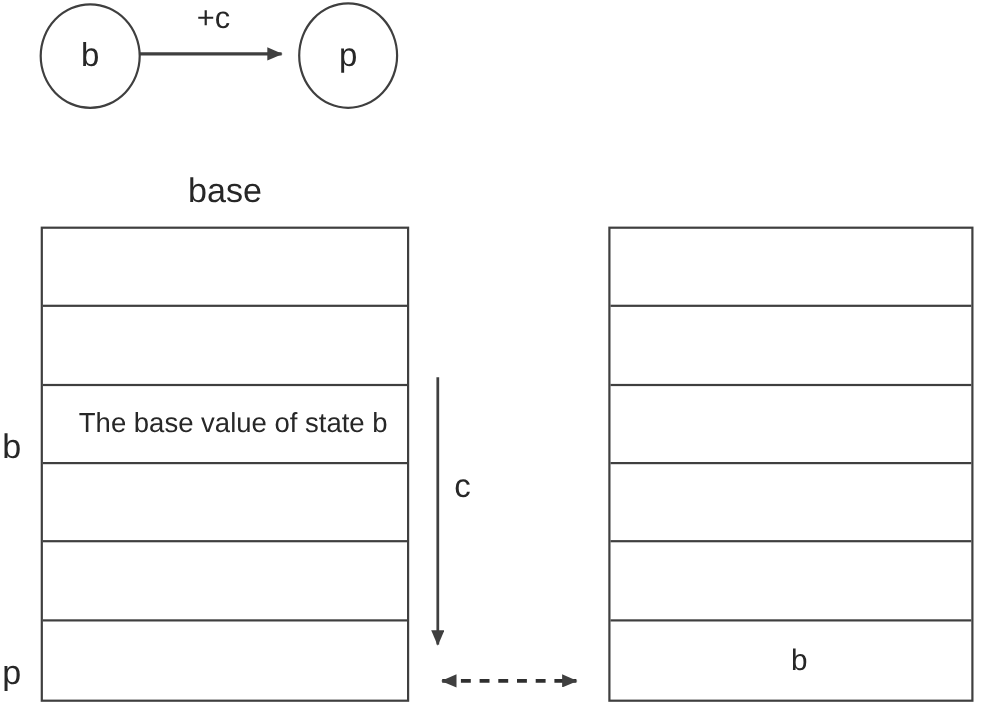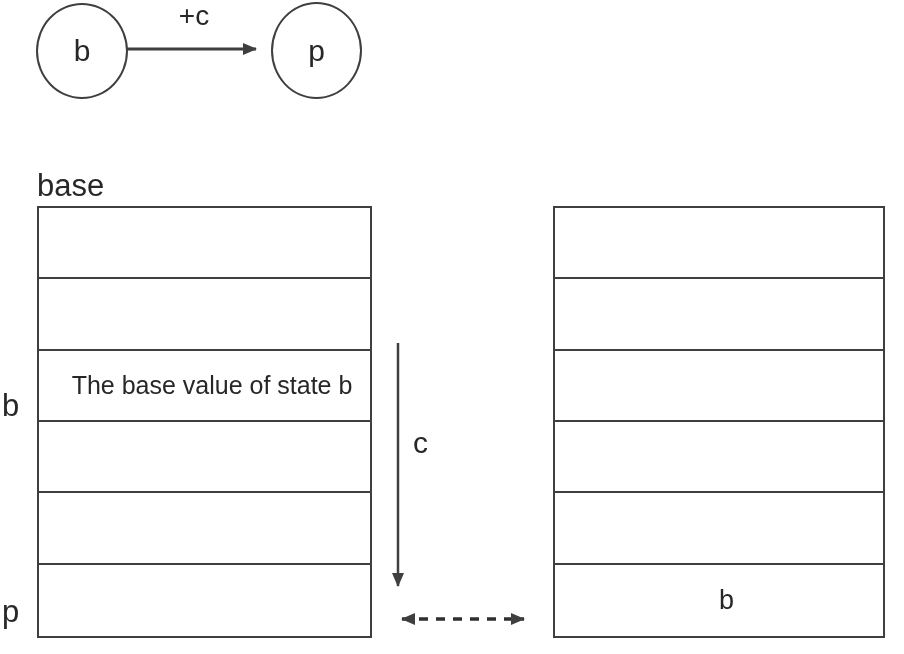--- a/index.html
+++ b/index.html
@@ -42,21 +42,22 @@
     left: 164px;
     top: 2px;
     width: 60px;
     text-align: center;
     font-size: 28px;
     line-height: 1;
   }
   
   .table-title {
     position: absolute;
-    top: 170px;
+    top: 158px;
+    text-align: center;
     font-size: 31px;
     line-height: 1;
   }
   #base-title { left: 37px; width: 335px; }
   #check-title { left: 553px; width: 332px; }
   .array-table {
     position: absolute;
     top: 206px;
     border: 2px solid #3f3f3f;
     background: #ffffff;

